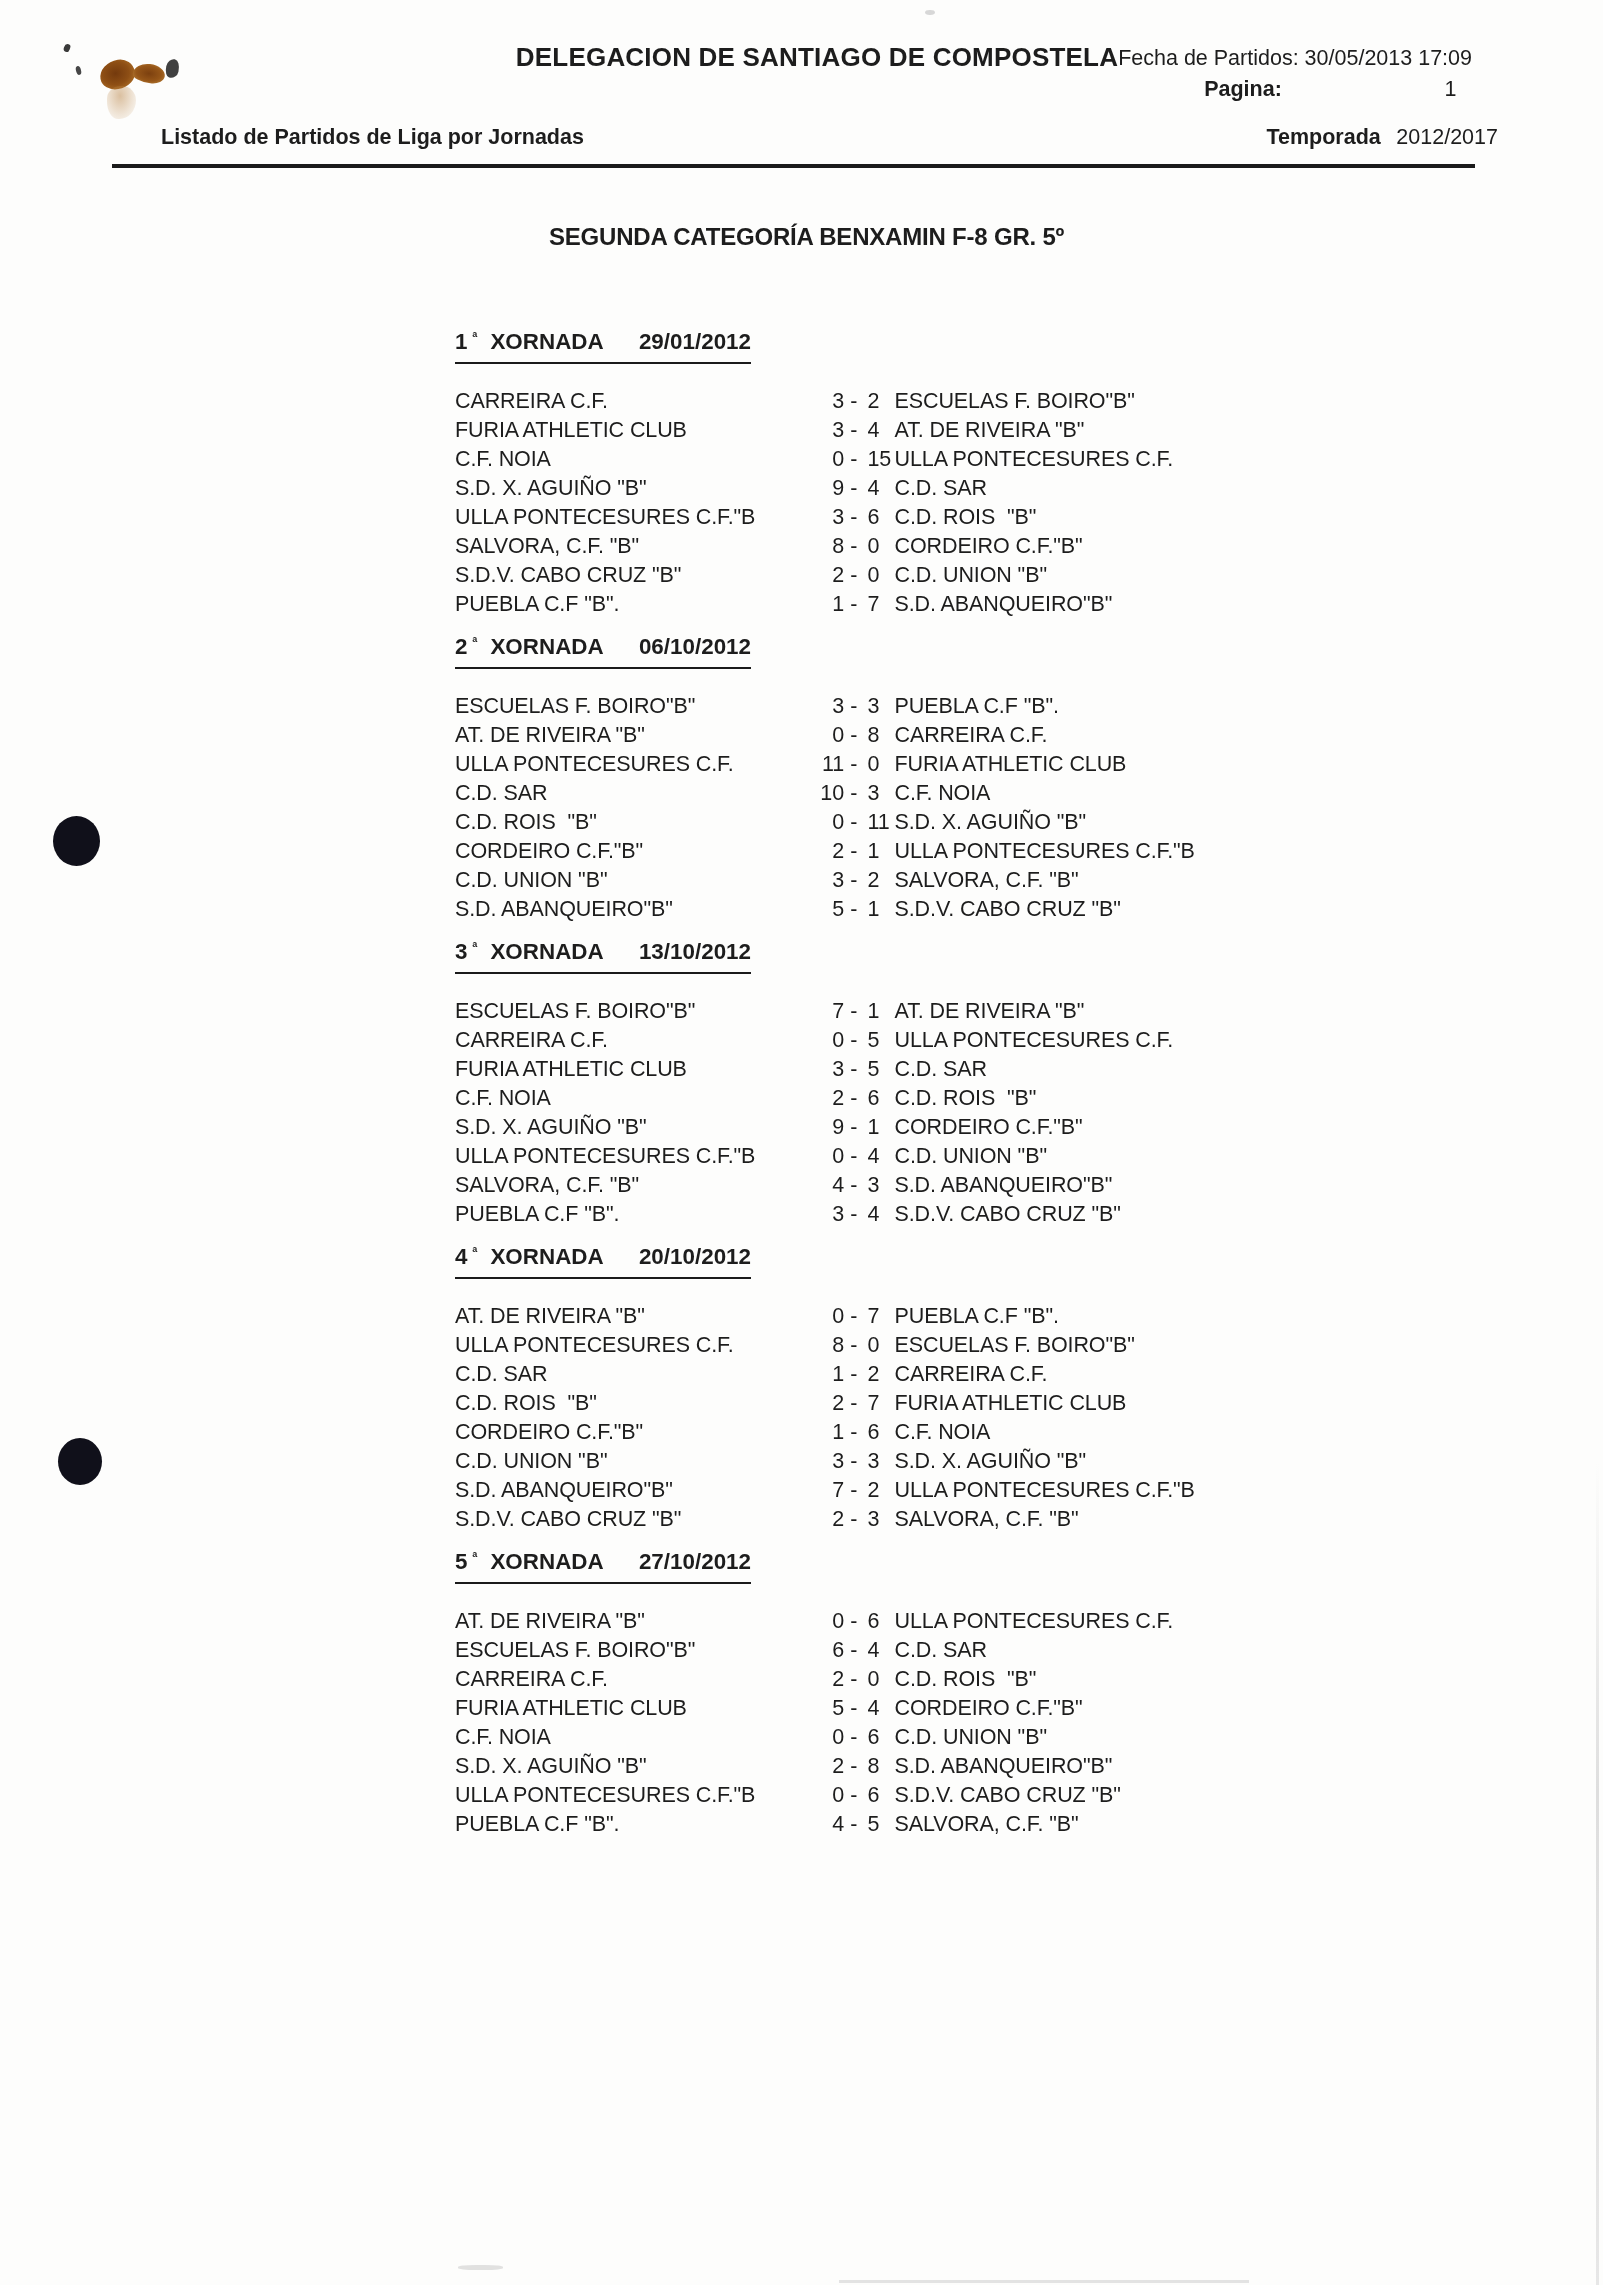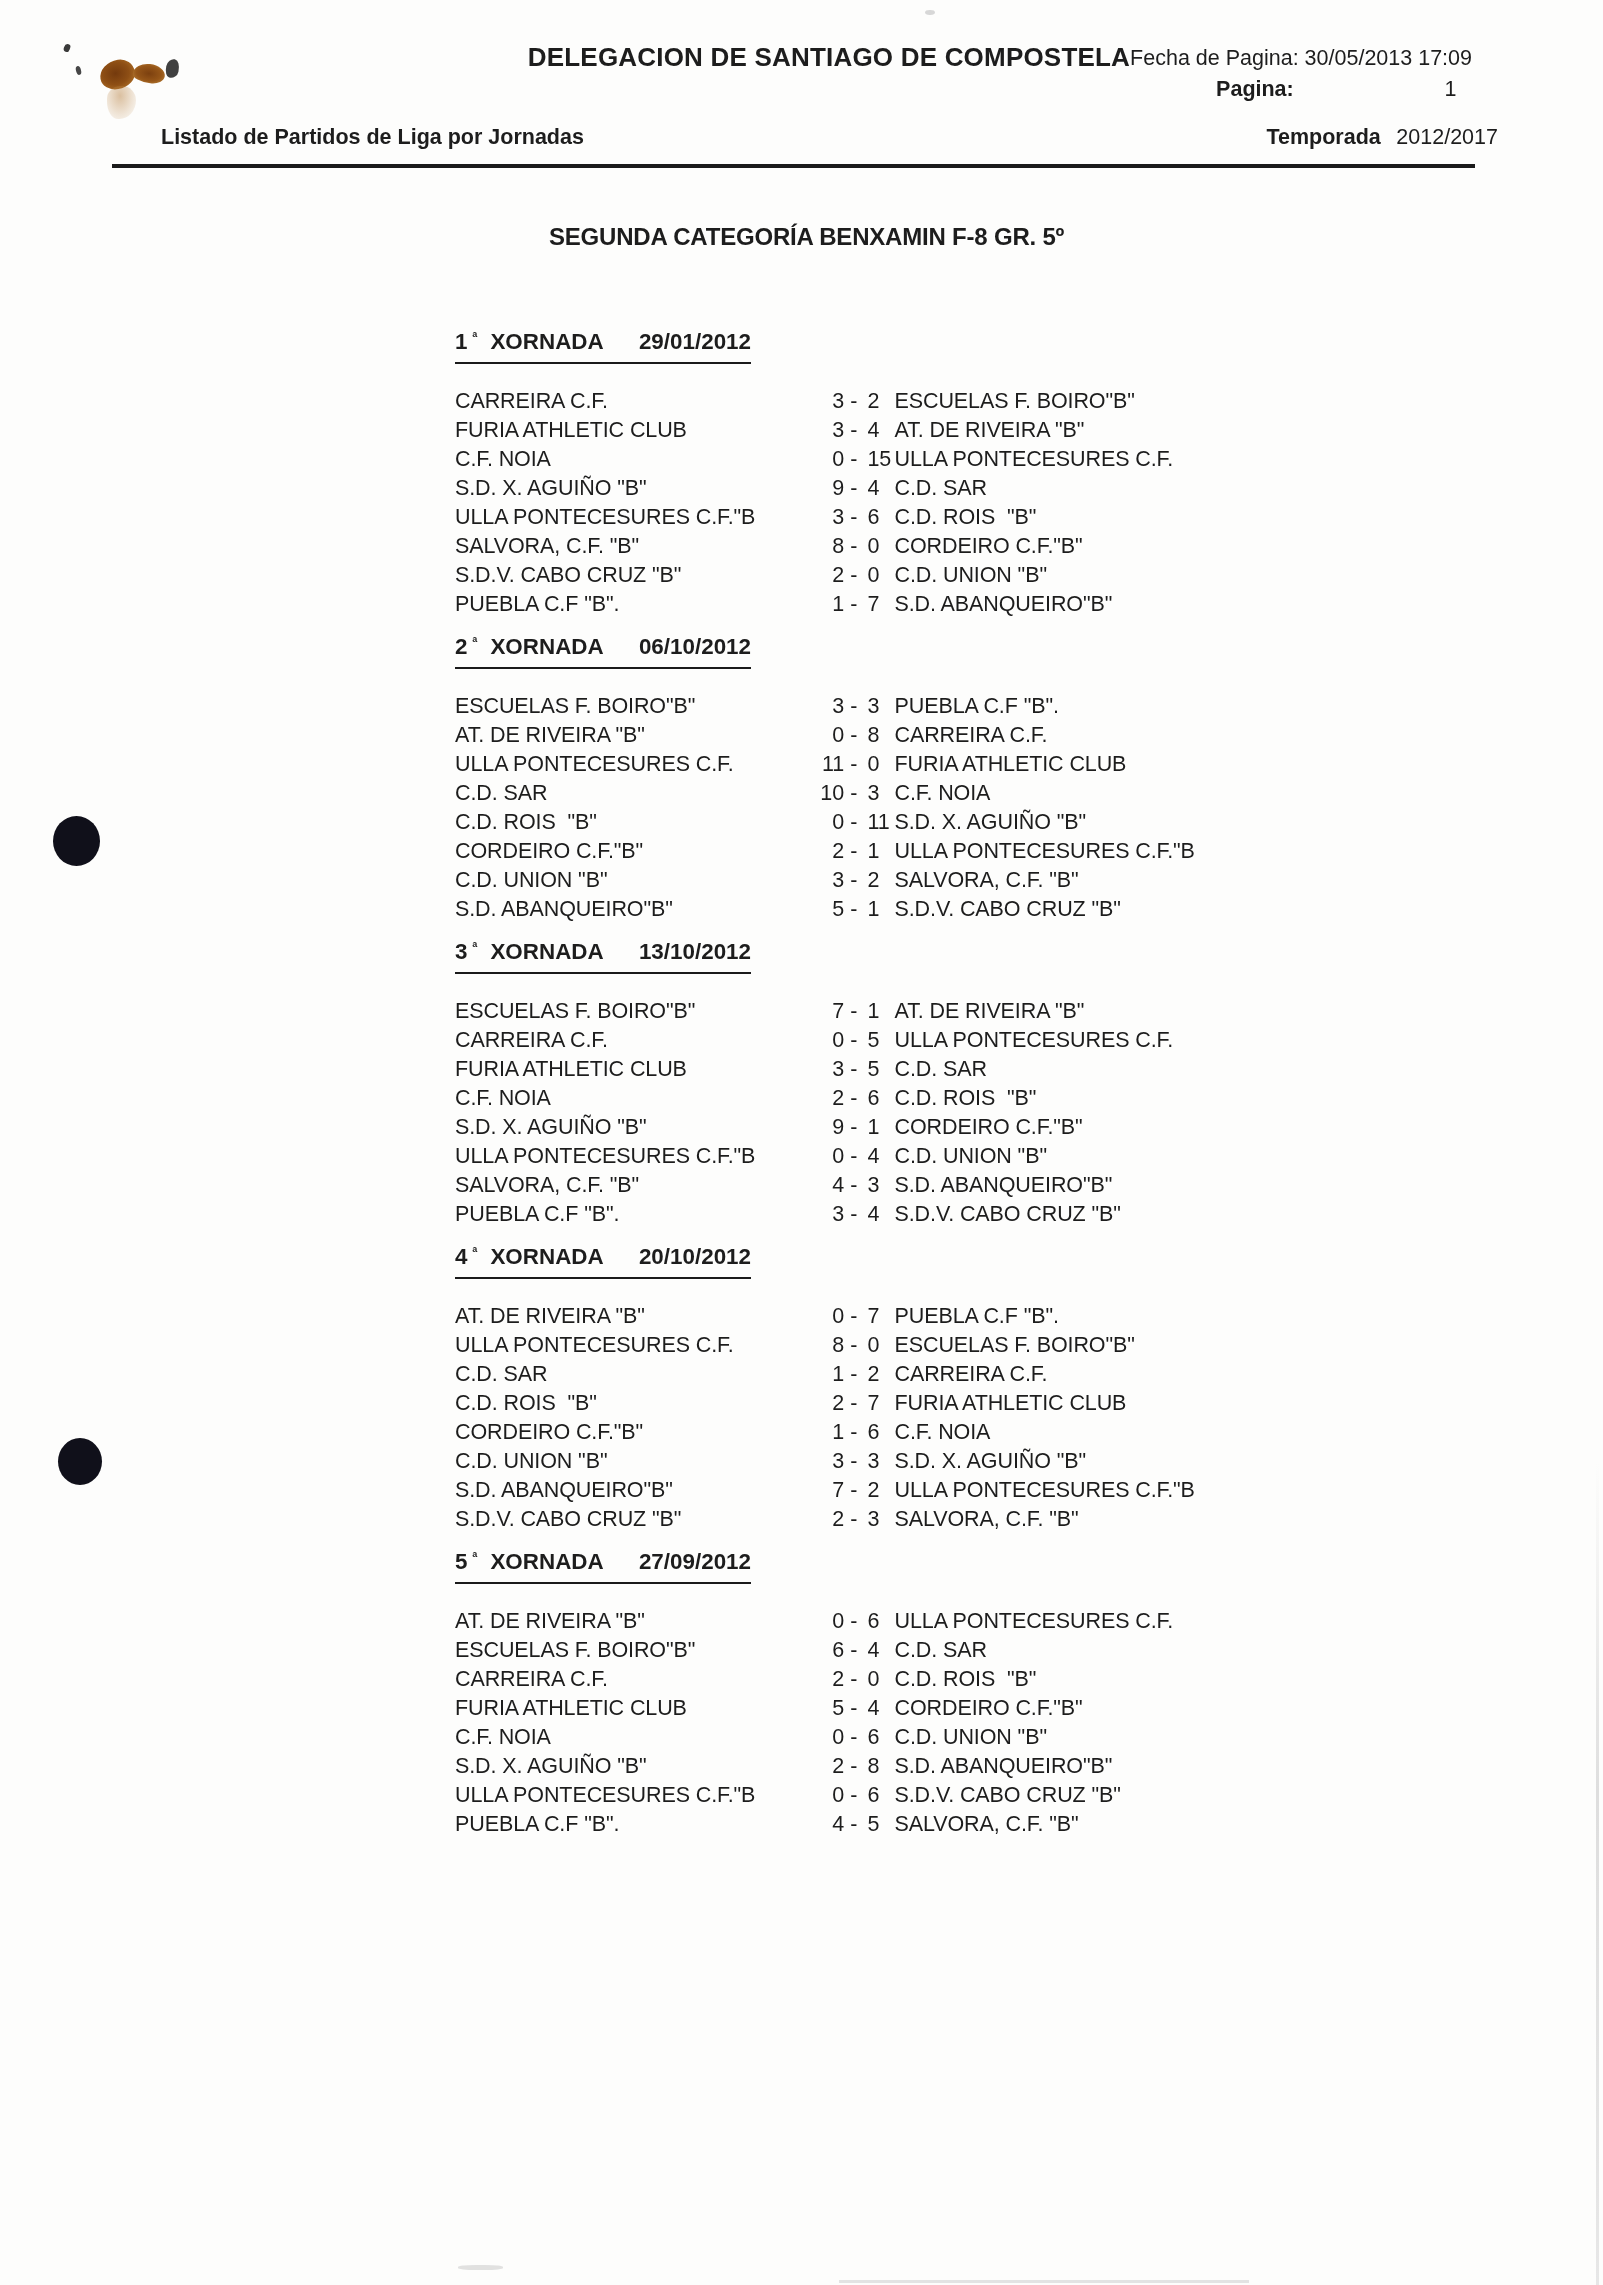--- a/index.html
+++ b/index.html
@@ -112,21 +112,21 @@
   <div class="artifact speck4"></div>
   <div class="artifact punch punch-1"></div>
   <div class="artifact punch punch-2"></div>
   <div class="artifact edge-r"></div>
   <div class="artifact edge-b"></div>
   <div class="artifact smudge-bl"></div>
 
   <div class="doc-header">
     <h1 class="doc-title">DELEGACION DE SANTIAGO DE COMPOSTELA</h1>
     <div class="meta">
-      <div class="fecha-row"><span class="fecha-label">Fecha de Pagina:</span><span> </span><span class="fecha-value">30/05/2013 17:09</span></div>
+      <div class="fecha-row"><span class="fecha-label">Fecha de Partidos:</span><span> </span><span class="fecha-value">30/05/2013 17:09</span></div>
       <div class="pagina-row">
           <span class="b">Pagina:</span>
           <span>1</span>
         </div>
     </div>
   </div>
 
   <div class="sub-header">
     <div class="b">Listado de Partidos de Liga por Jornadas</div>
     <div><span class="b">Temporada</span><span class="temporada-value">2012/2017</span></div>
@@ -421,21 +421,21 @@
     <span class="dash">-</span>
     <span class="as">3</span>
     <span class="away">SALVORA, C.F. "B"</span>
   </div>
 </div>
   </section>
 
   <section class="jornada">
     <div class="jornada-header">
       <span class="jh-left"><span class="jh-num">5</span><span class="jh-ord">ª</span><span class="jh-label"> XORNADA</span></span>
-      <span class="jh-date">27/09/2012</span>
+      <span class="jh-date">27/10/2012</span>
     </div>
     <div class="matches">
   <div class="match-row">
     <span class="home">AT. DE RIVEIRA "B"</span>
     <span class="hs">0</span>
     <span class="dash">-</span>
     <span class="as">6</span>
     <span class="away">ULLA PONTECESURES C.F.</span>
   </div>
 

